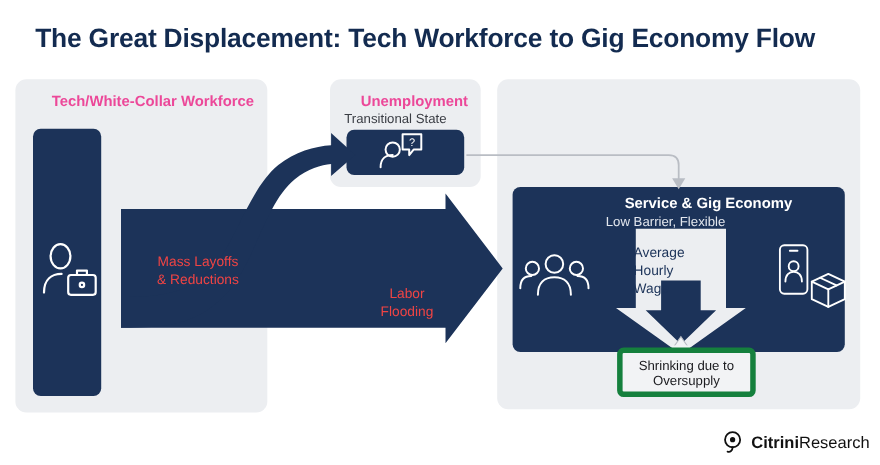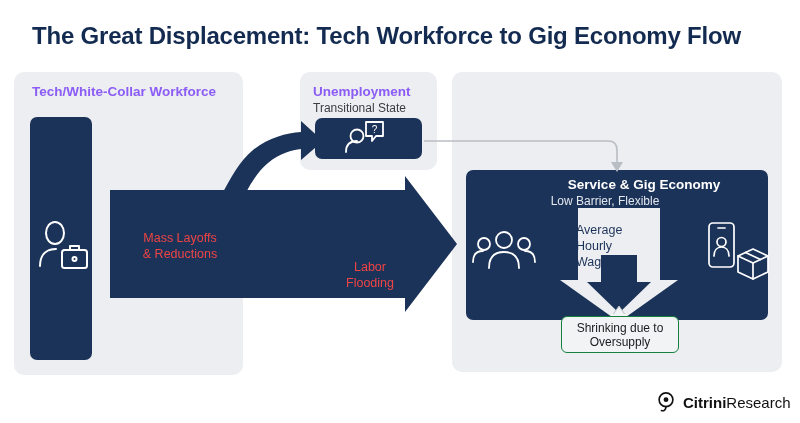--- a/index.html
+++ b/index.html
@@ -19,22 +19,23 @@
 
   
   .panel{
     position:absolute;background:#eceef1;border-radius:10px;
   }
   #panel-left{left:14px;top:72px;width:229px;height:303px;}
   #panel-unemp{left:300px;top:72px;width:137px;height:98px;}
   #panel-right{left:452px;top:72px;width:330px;height:300px;}
 
   .panel-title{
-    position:absolute;font-size:13.5px;font-weight:bold;color:#8b5cf6;
+    position:absolute;font-size:13.5px;font-weight:bold;color:#ec4899;
     white-space:nowrap;
+    margin-left:15px;
   }
   .panel-sub{
     position:absolute;font-size:12px;font-weight:normal;color:#3a3d44;
     white-space:nowrap;
   }
   #left-title{left:32px;top:84px;}
   #left-sub{left:32px;top:101px;}
   #unemp-title{left:313px;top:84px;}
   #unemp-sub{left:313px;top:101px;}
 
@@ -68,21 +69,21 @@
   
   #label-wage{
     position:absolute;left:576px;top:222px;width:86px;
     text-align:left;color:#1c3359;font-size:12.5px;line-height:16px;
     white-space:pre-line;
   }
 
   
   #callout{
     position:absolute;left:561px;top:316px;width:116px;height:35px;
-    background:#f2f3f5;border:1px solid #15803d;border-radius:6px;
+    background:#f2f3f5;border:5px solid #15803d;border-radius:6px;
     display:flex;align-items:center;justify-content:center;
     color:#1b1b1f;font-size:12px;line-height:14px;text-align:center;
     white-space:pre-line;
   }
 
   
   #logo{
     position:absolute;left:655px;top:389px;height:26px;
     display:flex;align-items:center;gap:6px;
   }

